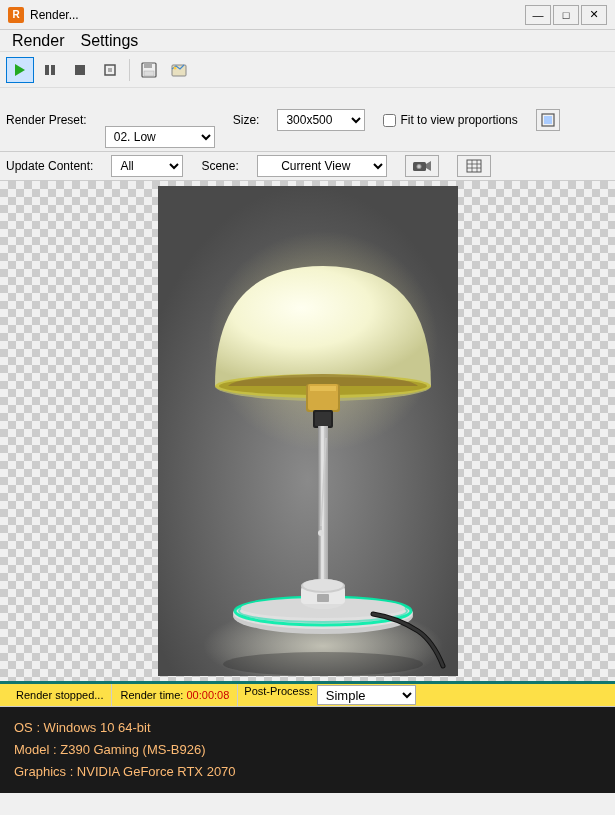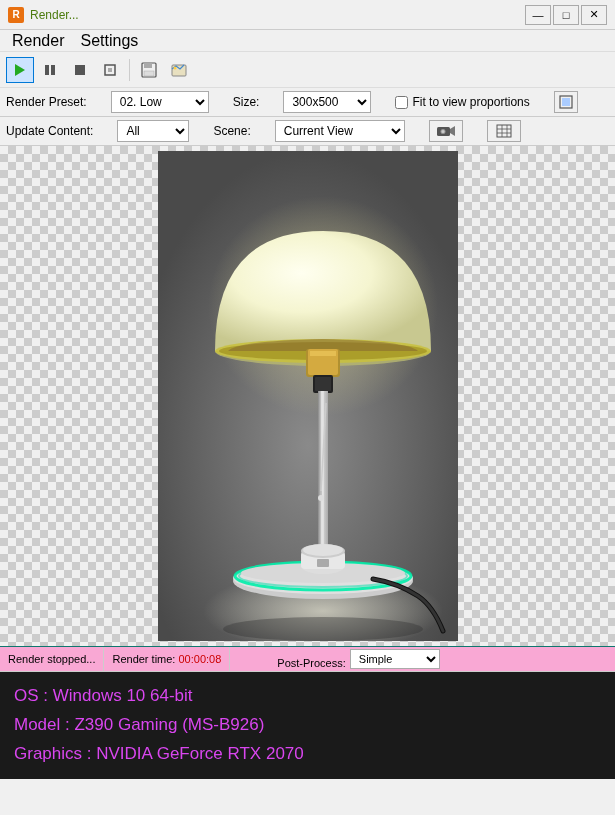--- a/index.html
+++ b/index.html
@@ -30,21 +30,21 @@
     .title-bar-icon {
       width: 16px;
       height: 16px;
       background: #e87010;
       border-radius: 2px;
       display: flex; align-items: center; justify-content: center;
       font-size: 10px; color: white; font-weight: bold;
     }
     .title-bar-title {
       font-size: 12px;
-      color: #4d7c0f;
+      color: #000000;
     }
     .title-bar-controls {
       display: flex;
       gap: 2px;
     }
     .title-btn {
       width: 26px; height: 20px;
       background: #f0f0f0;
       border: 1px solid #aaa;
       cursor: pointer;
@@ -157,63 +157,63 @@
     
     .lamp-container {
       width: 100%;
       height: 100%;
       position: absolute;
       top: 0; left: 0;
     }
 
     
     .status-bar {
-      background: #f9a8d4;
+      background: #fde047;
       height: 26px;
       display: flex;
       align-items: center;
-      border-top: 1px solid #0f766e;
+      border-top: 3px solid #0f766e;
       border-bottom: 1px solid #ccc;
+      padding-left: 8px;
     }
     .status-segment {
       padding: 0 8px;
       border-right: 1px solid #ccc;
       height: 100%;
       display: flex;
       align-items: center;
       font-size: 11px;
     }
     .status-post {
       display: flex;
-      align-items: flex-end;
+      align-items: flex-start;
       padding: 0 6px;
       font-size: 11px;
       gap: 4px;
       flex: 1;
-      margin-left: 41px;
     }
 
     
     .info-panel {
       background: #1a1a1a;
-      color: #d946ef;
+      color: #fdba74;
       padding: 10px 14px;
-      font-size: 17px;
+      font-size: 13px;
       line-height: 1.7;
       flex: 1;
     }
     .info-line {
       white-space: nowrap;
     }
 
     .options-row1, .options-row2 {
       display: flex;
       align-items: center;
       padding: 3px 6px;
-      gap: 24px;
+      gap: 18px;
       background: #f0f0f0;
       border-bottom: 1px solid #ccc;
     }
   </style>
 </head>
 <body>
 
 <div class="title-bar">
   <div class="title-bar-left">
     <div class="title-bar-icon">R</div>
@@ -266,21 +266,21 @@
     <svg width="16" height="16" viewBox="0 0 16 16">
       <rect x="1" y="3" width="14" height="11" rx="1" fill="#e8e0c0" stroke="#888" stroke-width="1"></rect>
       <polyline points="1,7 5,4 9,7 13,3" fill="none" stroke="#4488cc" stroke-width="1.2"></polyline>
       <circle cx="4" cy="6" r="1.5" fill="#ffcc44"></circle>
     </svg>
   </button>
 </div>
 
 <div class="options-row1">
   <span class="options-label">Render Preset:</span>
-  <select class="options-select" style="width:98px;">
+  <select class="options-select" style="width:110px;margin-top:35px;">
     <option>02. Low</option>
   </select>
   <span class="options-label">Size:</span>
   <select class="options-select" style="width:88px;">
     <option>300x500</option>
   </select>
   <label class="options-checkbox">
     <input type="checkbox" style="">
     <span>Fit to view proportions</span>
   </label>
@@ -291,21 +291,21 @@
     </svg>
   </button>
 </div>
 
 <div class="options-row2">
   <span class="options-label">Update Content:</span>
   <select class="options-select" style="width:72px;">
     <option>All</option>
   </select>
   <span class="options-label">Scene:</span>
-  <select class="options-select" style="width:130px;">
+  <select class="options-select" style="width:130px;text-align:center;">
     <option>Current View</option>
   </select>
 
   <button class="options-icon-btn" style="width:34px;">
     <svg width="20" height="14" viewBox="0 0 20 14">
       <rect x="1" y="3" width="13" height="9" rx="1.5" fill="#555"></rect>
       <polygon points="14,5 19,2 19,12 14,9" fill="#777"></polygon>
       <circle cx="7" cy="7.5" r="2.5" fill="#999"></circle>
       <circle cx="7" cy="7.5" r="1.5" fill="#ccc"></circle>
     </svg>
@@ -413,21 +413,21 @@
 <div class="status-bar">
   <div class="status-segment">
     <span>Render stopped...</span>
   </div>
   <div class="status-segment">
     <span>Render time:</span>&nbsp;
     <span style="color:#cc0000;">00:00:08</span>
   </div>
   <div class="status-post">
     <span>Post-Process:</span>
-    <select class="options-select" style="width:90px; height:20px; font-size:11px;">
+    <select class="options-select" style="width:99px; height:20px; font-size:13px;">
       <option>Simple</option>
     </select>
   </div>
 </div>
 
 <div class="info-panel">
   <div class="info-line">OS : Windows 10 64-bit</div>
   <div class="info-line">Model : Z390 Gaming  (MS-B926)</div>
   <div class="info-line">Graphics : NVIDIA GeForce RTX 2070</div>
 </div>

